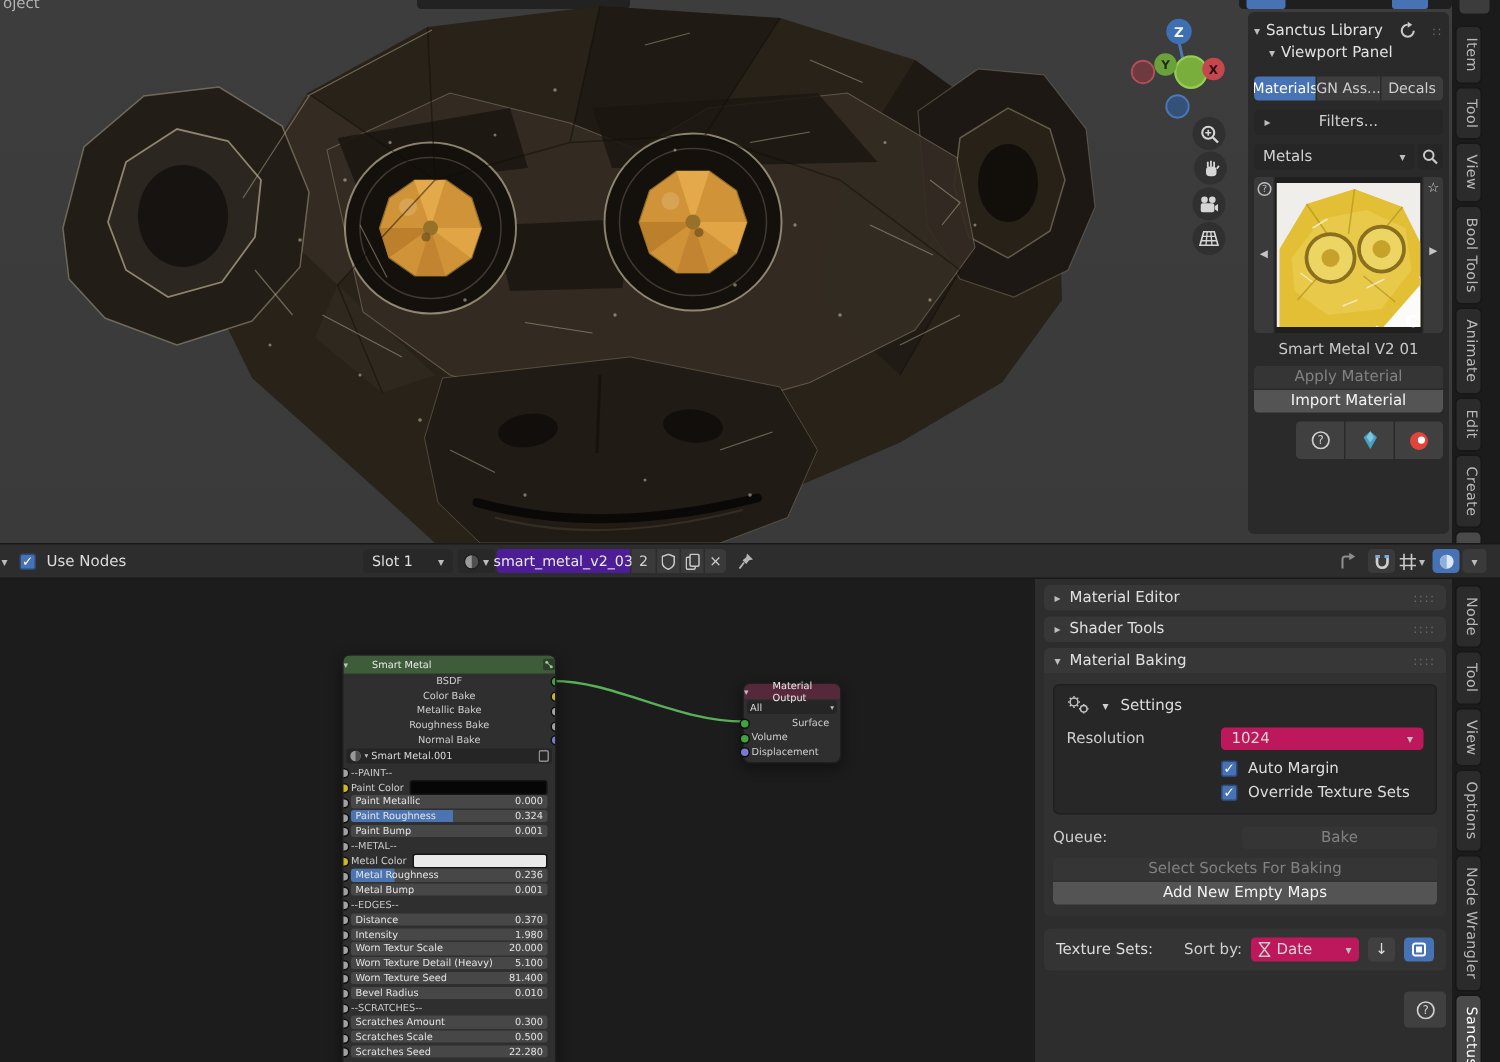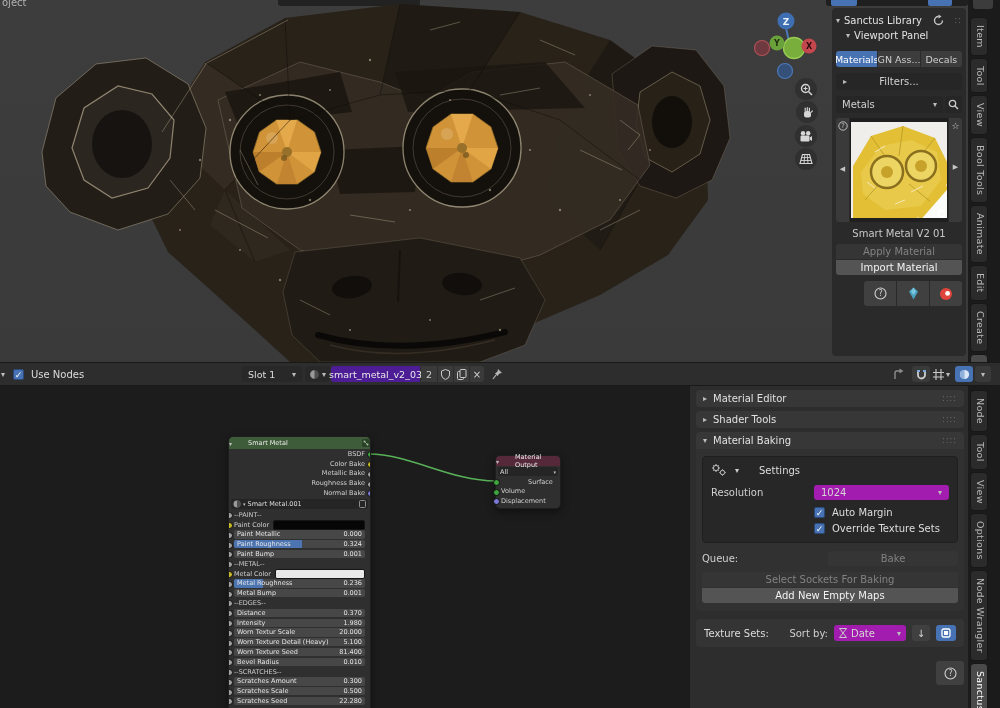--- a/index.html
+++ b/index.html
@@ -34,35 +34,35 @@
   #shead{left:0;top:362px;width:1000px;height:24px;background:#2d2d2d;border-top:1px solid #191919;border-bottom:1px solid #191919;box-sizing:border-box}
   .hfield{position:absolute;top:3px;height:16px;display:flex;align-items:center;font-size:9.5px}
   .cb{width:11px;height:11px;background:#4772b3;border:1px solid #2c4a78;border-radius:2px;color:#fff;font-size:9px;line-height:10px;text-align:center;box-sizing:border-box}
   .sqbtn{background:#3a3a3a;height:16px;display:flex;align-items:center;justify-content:center;color:#cfcfcf}
   
   #canvas{left:0;top:386px;width:690px;height:322px;background:#1c1c1c;overflow:hidden;border-right:1px solid #161616}
   .node{position:absolute;background:#2f2f2f;border:1px solid #1e1e1e;border-radius:5px;box-shadow:0 3px 9px rgba(0,0,0,.45);font-size:6.5px}
   .nhead{height:12px;display:flex;align-items:center;gap:16px;padding:0 0;color:#eaeaea;border-radius:4px 4px 0 0}
   .nhead .chev{font-size:6px}
   .nrow{position:relative;height:9.8px;display:flex;align-items:center;padding:0 5px;color:#cfcfcf}
-  .nrow.out{justify-content:flex-end}
+  .nrow.out{justify-content:center}
   .sock{position:absolute;width:5px;height:5px;border-radius:50%;border:1px solid #0e0e0e;top:2.2px;box-sizing:content-box}
   .sock.l{left:-3.5px}.sock.r{right:-3.5px}
   .slider{flex:1;height:8.2px;background:#474747;border-radius:2px;position:relative;display:flex;align-items:center;overflow:hidden}
   .slider .fill{position:absolute;left:0;top:0;bottom:0;background:#4c74b0}
   .slider .lb{position:relative;margin-left:3px;flex:1;white-space:nowrap;overflow:hidden;color:#e4e4e4}
   .slider .vl{position:relative;margin-right:3px;color:#e4e4e4}
   .swatch{flex:1;height:8px;border-radius:2px;margin-left:4px;border:1px solid #151515}
   .ngroup{height:10px;margin:1px 2px;background:#252525;border-radius:2px;display:flex;align-items:center;gap:2px;padding:0 2px;color:#ddd}
   
   #sidebar{left:690px;top:386px;width:278px;height:322px;background:#2d2d2d;padding:4px 4px 0 6px;box-sizing:border-box;font-size:10px}
   .phead{height:17px;background:#373737;border-radius:4px;display:flex;align-items:center;padding:0 7px;color:#e0e0e0;gap:6px;margin-bottom:4px}
   .dots{margin-left:auto;color:#6d6d6d;font-size:8px;letter-spacing:1px}
   .gbox{background:#272727;border:1px solid #1f1f1f;border-radius:4px}
-  .drop{background:#a21caf;border-radius:3px;display:flex;align-items:center;color:#d6d6d6}
+  .drop{background:#be185d;border-radius:3px;display:flex;align-items:center;color:#d6d6d6}
   .q?{}
 </style>
 </head>
 <body>
 
 <div id="vp" class="abs">
   <div id="vp-overlay-text" class="abs">oject</div>
 
   <div class="abs topstub" style="left:278px;width:142px"></div>
   <div class="abs topstub" style="left:826px;width:142px;background:#1f1f1f"></div>
@@ -621,21 +621,21 @@
       <div style="display:flex;align-items:center;gap:8px">
         <svg width="16" height="14" viewBox="0 0 16 14">
           <g stroke="#c3c3c3" stroke-width="1" fill="none">
             <circle cx="5" cy="5" r="2.6"></circle>
               <path d="M5,1 L5,2 M5,8 L5,9 M1,5 L2,5 M8,5 M8,5 L9,5 M2.2,2.2 L2.9,2.9 M7.1,7.1 L7.8,7.8 M7.8,2.2 L7.1,2.9 M2.9,7.1 L2.2,7.8"></path>
             <circle cx="11.5" cy="9.5" r="2.2"></circle>
               <path d="M11.5,6.3 L11.5,7.2 M11.5,11.8 L11.5,12.7 M8.3,9.5 L9.2,9.5 M13.8,9.5 L14.7,9.5"></path>
           </g>
         </svg>
         <span class="chev" style="color:#cfcfcf">▾</span>
-        <span style="margin-left:12px">Settings</span>
+        <span style="">Settings</span>
       </div>
       <div style="display:flex;align-items:center;margin-top:8px">
         <span style="width:95px;text-align:left;padding-right:8px;color:#cfcfcf">Resolution</span>
         <div class="drop" style="flex:1;height:15px;padding:0 7px">
           <span>1024</span>
           <span class="chev" style="margin-left:auto">▾</span>
         </div>
       </div>
       <div style="display:flex;align-items:center;gap:7px;margin-top:7px;padding-left:103px">
         <span class="cb">✓</span>

